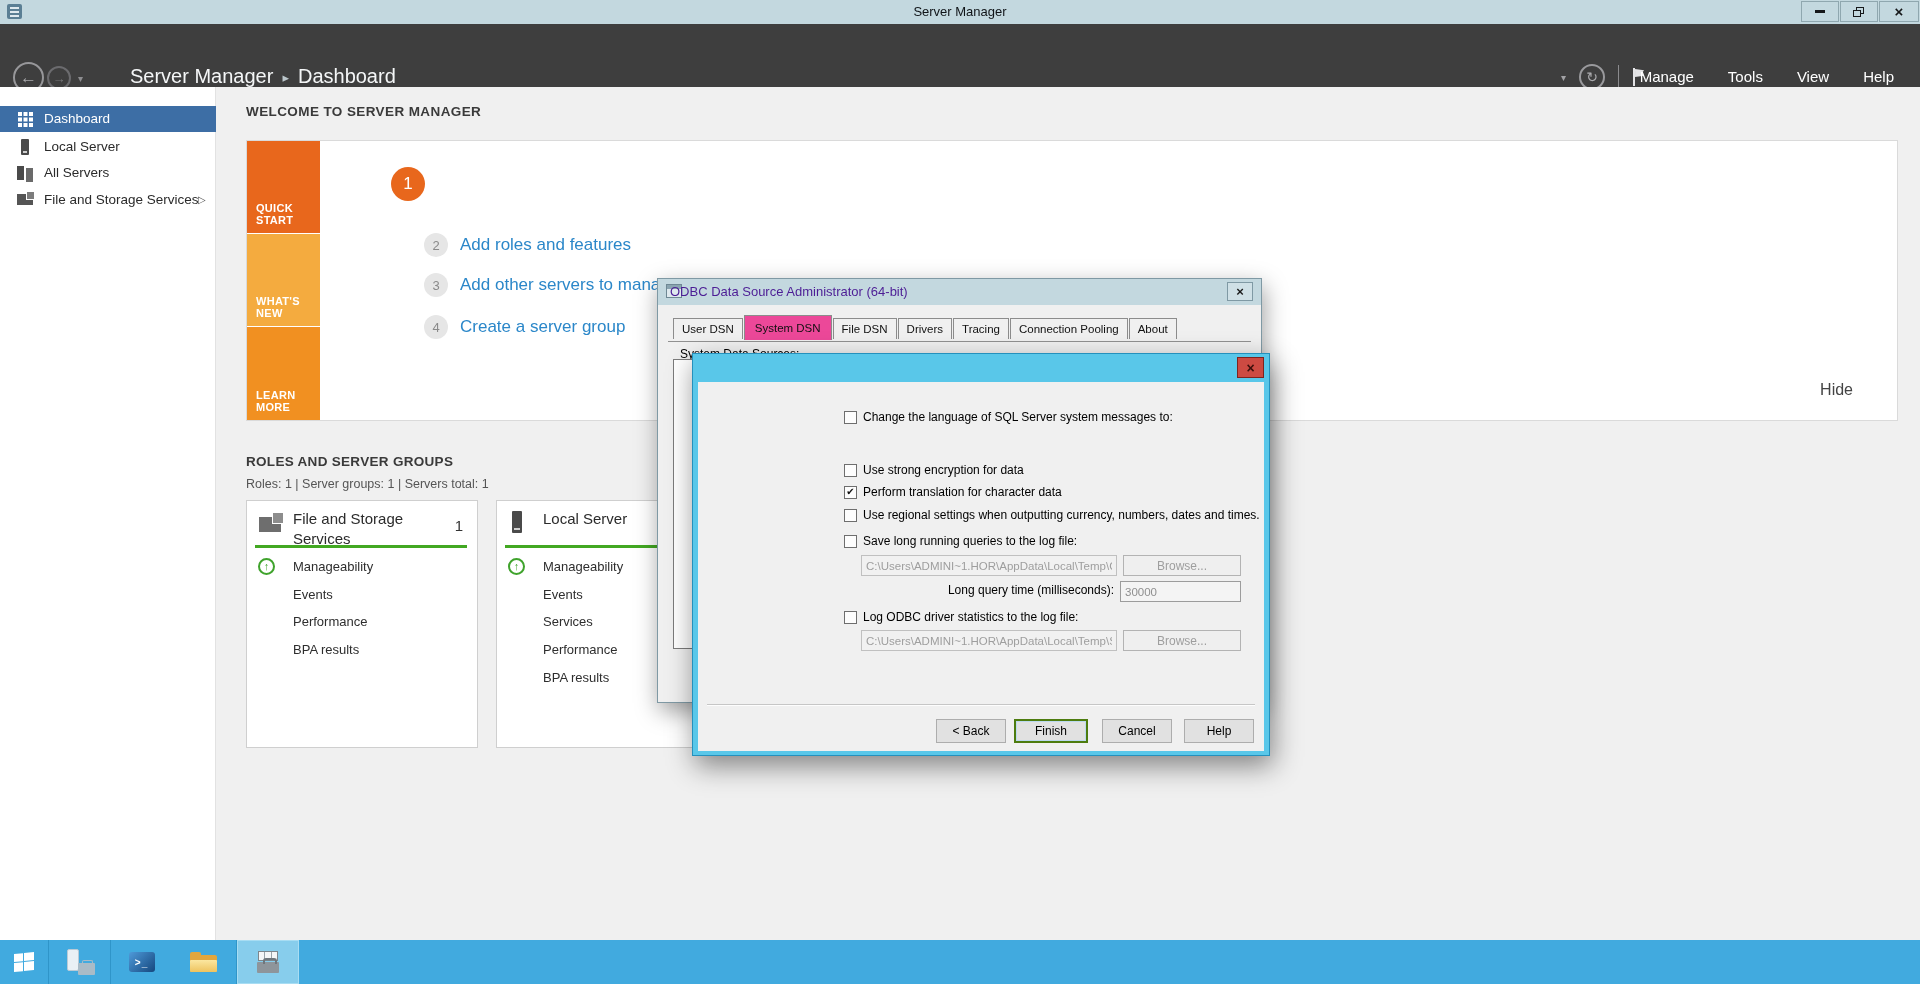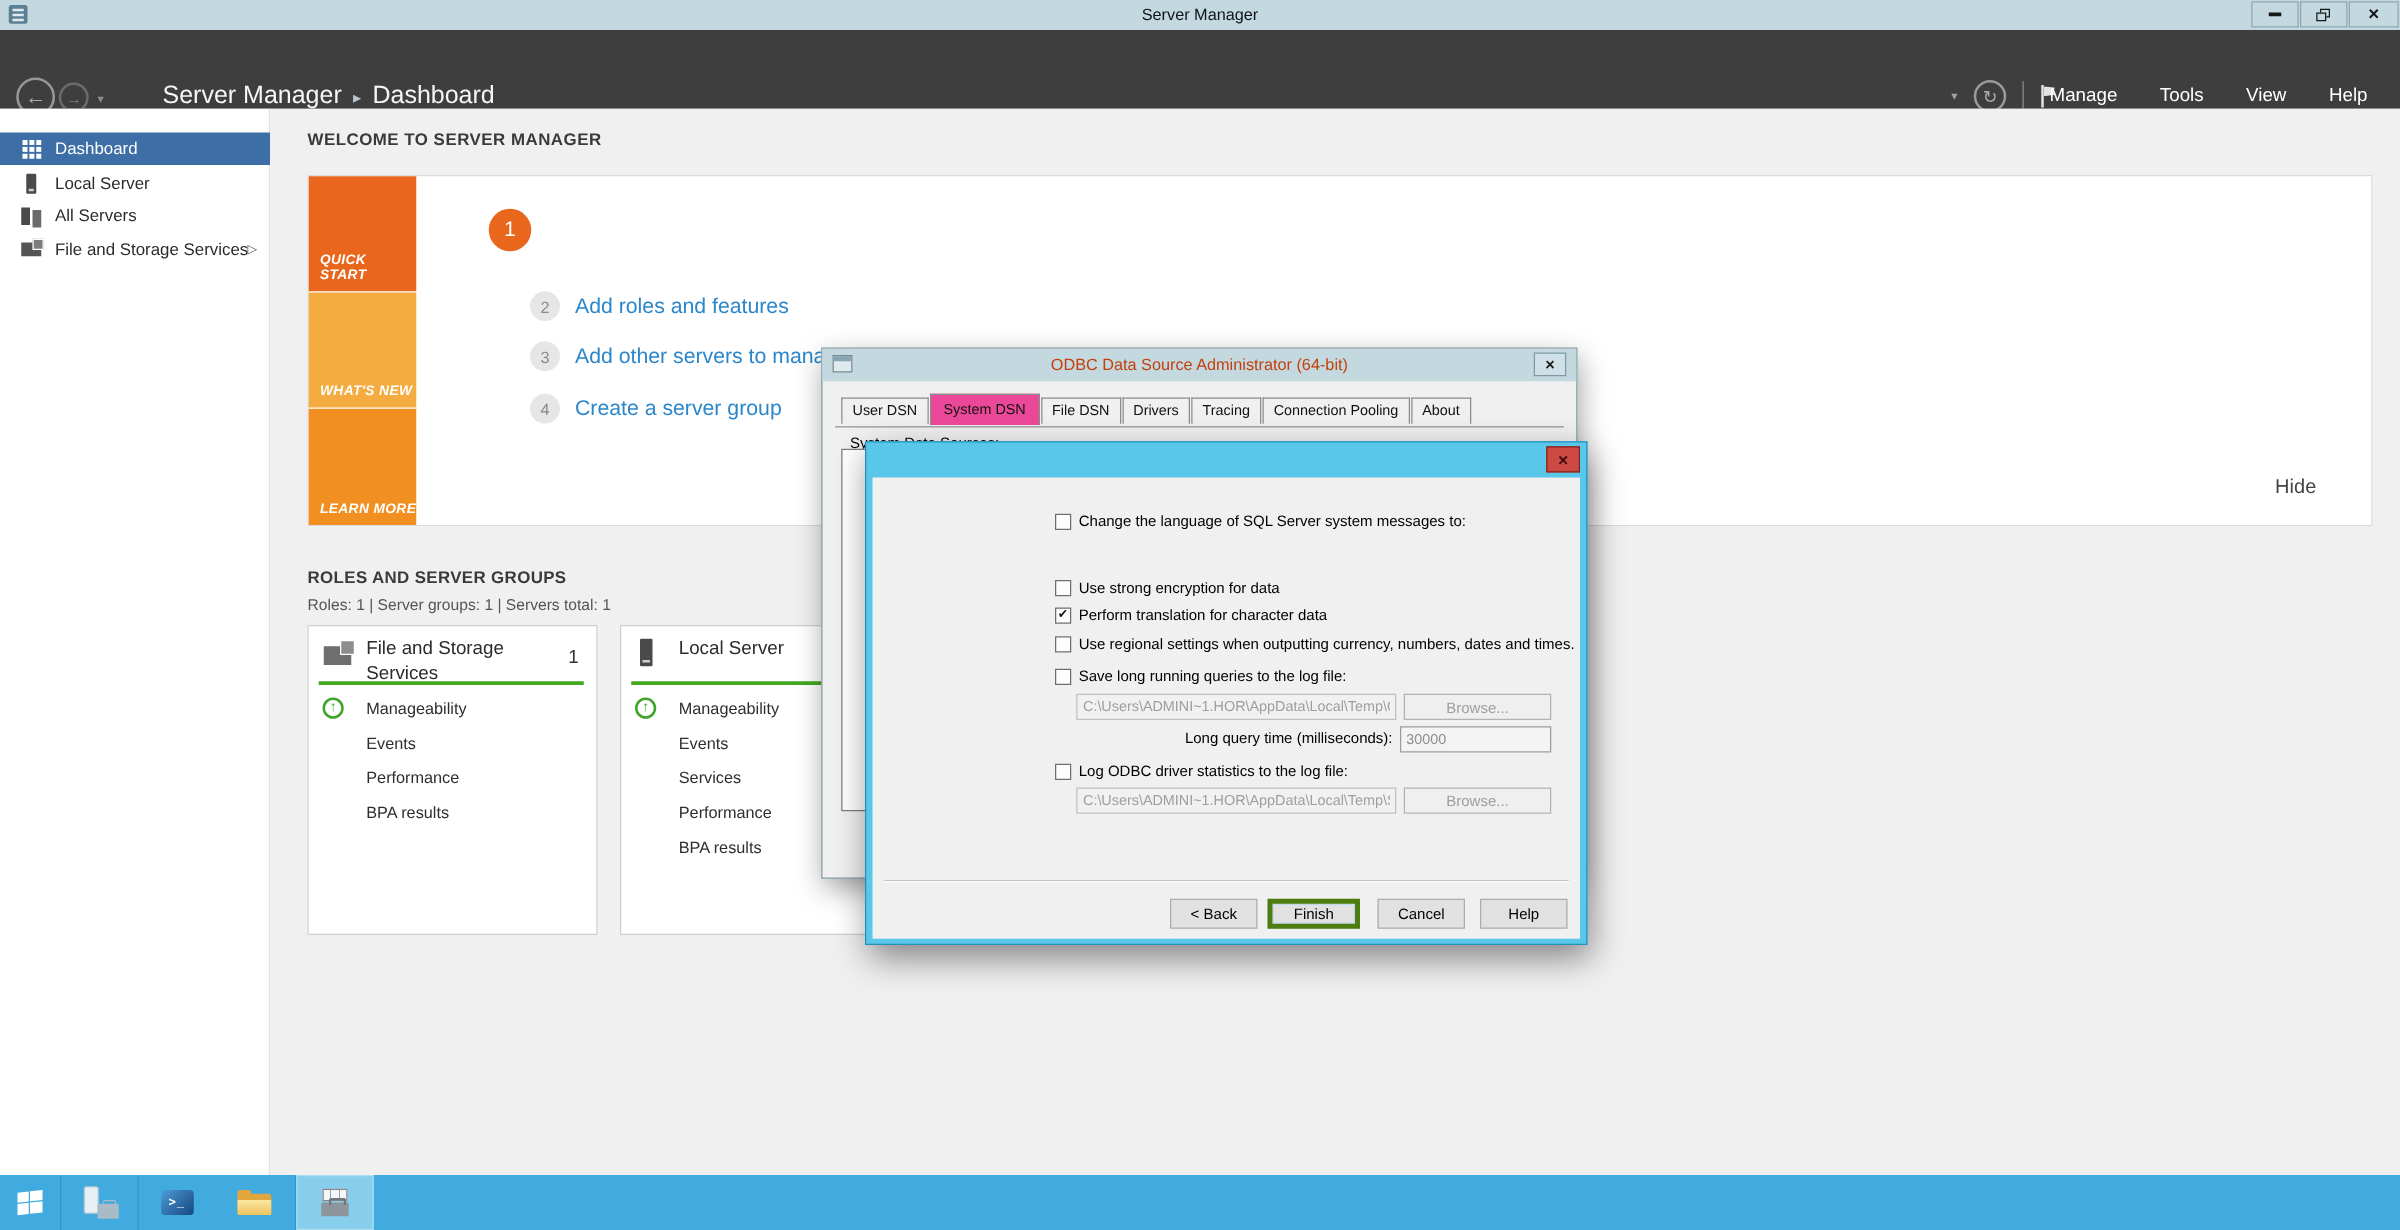--- a/index.html
+++ b/index.html
@@ -51,21 +51,21 @@
   .srvic:after{content:"";position:absolute;left:2px;bottom:2px;width:4px;height:2px;background:#cfcfcf;}
   .allsrvic{position:absolute;left:17px;top:6px;width:7px;height:14px;background:#4a4a4a;box-shadow:9px 2px 0 #6a6a6a;}
   .fssic{position:absolute;left:17px;top:7px;width:16px;height:11px;background:#555;}
   .fssic:after{content:"";position:absolute;right:-2px;top:-3px;width:7px;height:7px;background:#7c7c7c;border:1px solid #fff;}
   .side-chev{position:absolute;left:198px;top:0;line-height:26px;font-size:10px;color:#555;}
 
   
   .main-bg{left:216px;top:87px;width:1704px;height:853px;background:#f0f0f0;}
   .welcome-h{left:246px;top:104px;font-size:13.5px;font-weight:bold;color:#3a3a3a;letter-spacing:.4px;}
   .tile{left:246px;top:140px;width:1652px;height:281px;background:#fff;border:1px solid #dadada;box-sizing:border-box;}
-  .blk{left:0;width:86px;color:#fff;font-style:italic;}
+  .blk{left:0;width:73px;color:#fff;}
   .blk .t{position:absolute;left:9px;bottom:7px;font-size:11px;font-weight:bold;letter-spacing:.3px;}
   .blk1{top:0;height:92px;background:#e8671c;}
   .blk2{top:93px;height:92px;background:#f4ab3f;}
   .blk3{top:186px;height:93px;background:#f19021;}
   .circ{border-radius:50%;display:flex;align-items:center;justify-content:center;}
   .s1c{left:144px;top:26px;width:34px;height:34px;background:#e8671c;color:#fff;font-size:17px;}
   .s1l{left:186px;top:28px;font-size:26px;color:#3295d5;cursor:default;}
   .sNc{width:24px;height:24px;background:#e6e6e6;color:#8a8a8a;font-size:13px;left:177px;}
   .s2c{top:92px}.s3c{top:132px}.s4c{top:174px}
   .sNl{left:213px;font-size:17px;color:#2b87c9;cursor:default;}
@@ -88,21 +88,21 @@
   .cic-fss:after{content:"";position:absolute;right:-3px;top:-5px;width:10px;height:10px;background:#8d8d8d;border:1px solid #fff;}
   .cic-srv{position:absolute;left:15px;top:10px;width:10px;height:22px;background:#4a4a4a;border-radius:1px;}
   .cic-srv:after{content:"";position:absolute;left:2px;bottom:3px;width:6px;height:2px;background:#d0d0d0;}
 
   
   .odbc{left:657px;top:278px;width:605px;height:425px;background:#f0f0f0;border:1px solid #7f99a4;box-sizing:border-box;
         box-shadow:2px 8px 22px rgba(0,0,0,.38);z-index:5;}
   .od-tb{left:0;top:0;width:100%;height:26px;background:#c3d8df;}
   .od-icon{left:8px;top:5px;width:16px;height:14px;background:#dfe9ee;border:1px solid #6f8894;box-sizing:border-box;}
   .od-icon:after{content:"";position:absolute;left:0;top:0;width:100%;height:4px;background:#8aa4b0;}
-  .od-title{left:0;right:0;top:5px;text-align:center;font-size:13px;color:#c2410c;}
+  .od-title{left:12px;right:0;top:5px;font-size:13px;color:#4c1d95;}
   .od-x{left:569px;top:3px;width:26px;height:19px;border:1px solid #7f99a4;background:#cfe0e6;display:flex;align-items:center;justify-content:center;
         font-size:13px;font-weight:bold;color:#1a1a1a;box-sizing:border-box;}
   .tabline{left:10px;right:10px;top:62px;height:1px;background:#919191;}
   .tabs{left:15px;top:38px;display:flex;align-items:flex-end;}
   .tab{border:1px solid #8c8c8c;border-bottom:none;background:#f0f0f0;padding:4px 8px 4px;font-size:11.5px;color:#111;margin-right:1px;position:relative;}
   .tab.active{background:#ec4899;padding:6px 10px 6px;margin-top:-3px;z-index:2;top:1px;}
   .od-section{left:22px;top:68px;font-size:12px;color:#000;}
   .od-list{left:15px;top:80px;width:560px;height:290px;background:#fff;border:1px solid #7b7b7b;box-sizing:border-box;}
 
   
@@ -134,21 +134,21 @@
   .in1{left:163px;top:173px;width:256px;}
   .in2{left:163px;top:248px;width:256px;}
   .inq{left:422px;top:199px;width:121px;color:#8f8f8f;background:#f4f4f4;border-color:#9c9c9c;}
   .brw{position:absolute;width:118px;height:21px;background:#efefef;border:1px solid #b3b3b3;box-sizing:border-box;
        font-size:12px;color:#9e9e9e;font-family:"Liberation Sans",sans-serif;}
   .brw1{left:425px;top:173px}.brw2{left:425px;top:248px}
   .lql{left:163px;top:201px;width:253px;text-align:right;font-size:12px;color:#000;}
   .wz-sep{left:9px;top:322px;width:548px;height:0;border-top:1px solid #c6c6c6;border-bottom:1px solid #fdfdfd;}
   .wbtn{position:absolute;top:337px;height:24px;background:#e1e1e1;border:1px solid #adadad;box-sizing:border-box;
         font-size:12px;color:#000;font-family:"Liberation Sans",sans-serif;}
-  .b-back{left:238px;width:70px}.b-finish{left:316px;width:74px;border:4px solid #4d7c0f;box-shadow:inset 0 0 0 1px #bcd9ef;}
+  .b-back{left:238px;width:70px}.b-finish{left:316px;width:74px;border:2px solid #4d7c0f;box-shadow:inset 0 0 0 1px #bcd9ef;}
   .b-cancel{left:404px;width:70px}.b-help{left:486px;width:70px}
 
   
   .task{left:0;top:940px;width:1920px;height:44px;background:#41aadf;z-index:10;}
   .tsep{top:0;width:1px;height:44px;background:#2f95c9;}
   .ts1{left:48px}.ts2{left:110px}.ts3{left:236px}
   .tbtn{top:0;height:44px;display:flex;align-items:center;justify-content:center;}
   .t-start{left:0;width:48px}.t-sm{left:49px;width:61px}.t-ps{left:111px;width:61px}.t-ex{left:172px;width:63px}
   .t-act{left:237px;width:62px;background:#87cdec;border:1px solid #a8ddf3;box-sizing:border-box;}
   .wlogo{width:21px;height:18px;transform:skewY(-6deg);display:grid;grid-template-columns:9px 10px;grid-template-rows:8px 9px;gap:1px;}

